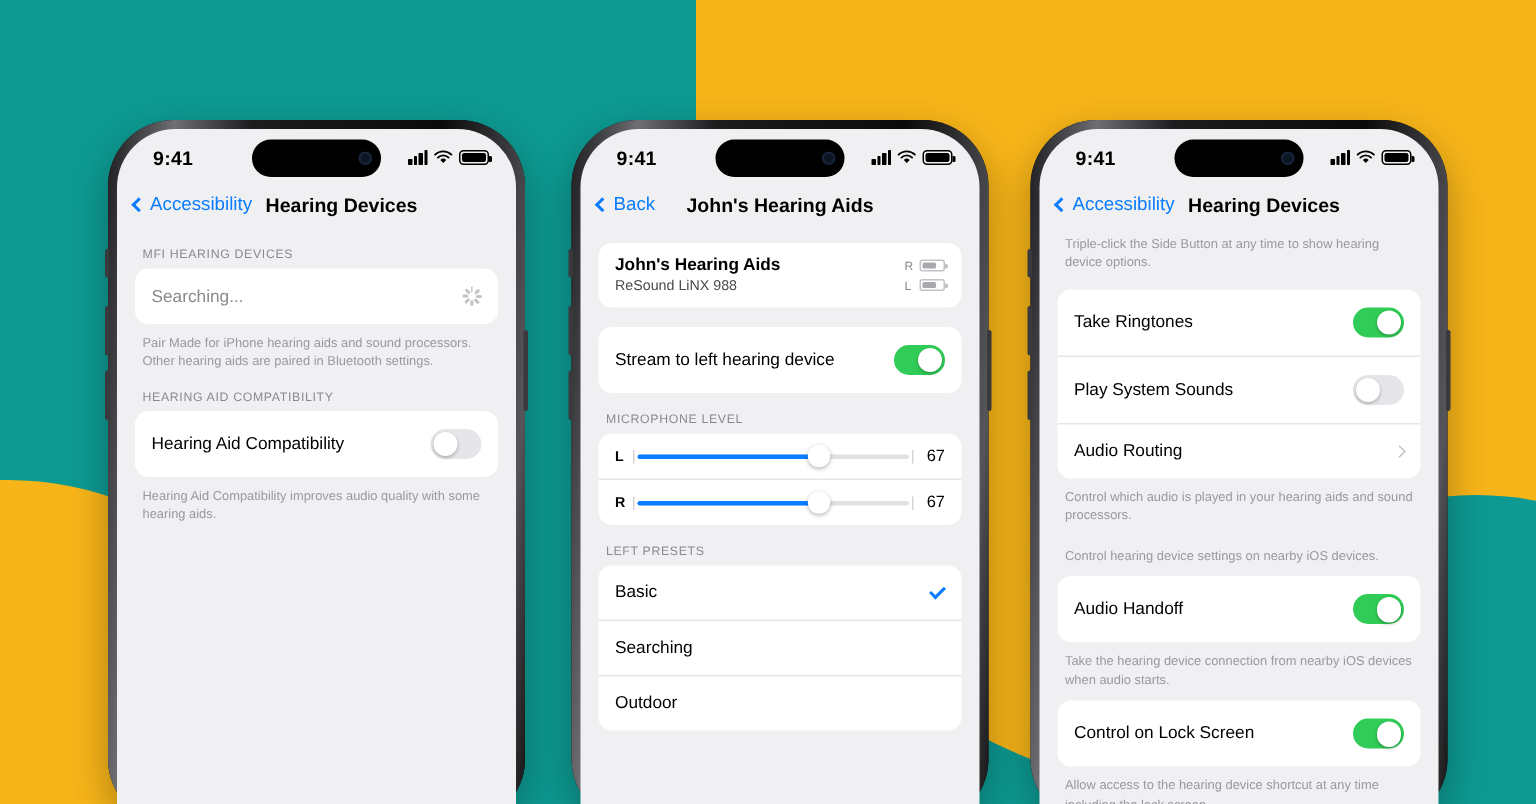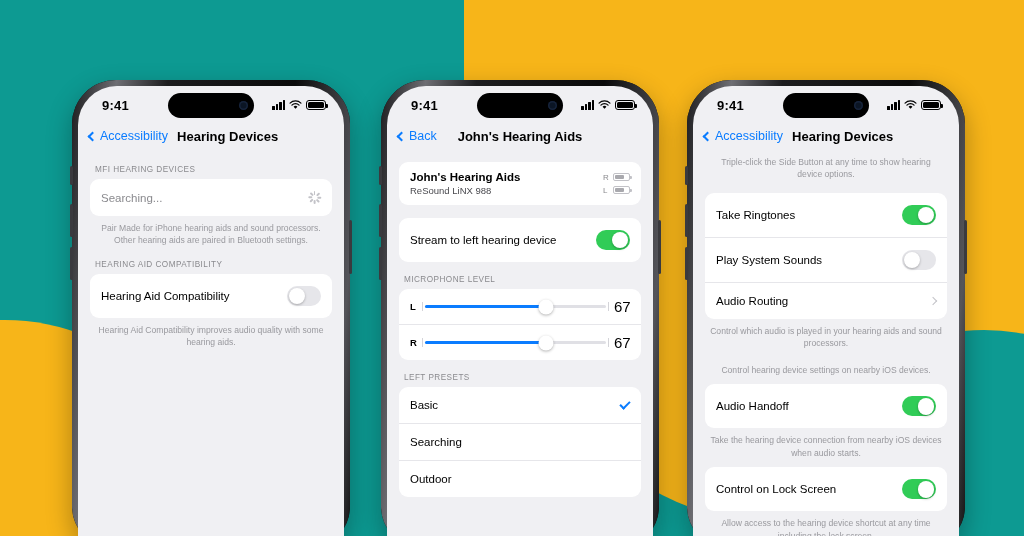--- a/index.html
+++ b/index.html
@@ -144,21 +144,20 @@
     display: flex; align-items: center; justify-content: space-between;
     padding: 12px 11px; min-height: 30px;
     border-bottom: .7px solid #e6e6ea; gap: 8px;
   }
   .row:last-child { border-bottom: none; }
   .row-label { font-size: 11.5px; color: #000; }
   .row-label.placeholder { color: #8a8a8e; }
   .footnote {
     font-size: 8.6px; color: #99999e; line-height: 1.45;
     padding: 6px 5px 0 5px;
-    text-align: center;
   }
 
   
   .toggle { width: 34px; height: 20px; border-radius: 11px; position: relative; flex: none; }
   .toggle.on  { background: #31cc57; }
   .toggle.off { background: #e6e6ea; }
   .toggle span {
     position: absolute; top: 1.6px; width: 16.8px; height: 16.8px;
     border-radius: 50%; background: #fff; box-shadow: 0 1px 2.5px rgba(0,0,0,.28);
   }
@@ -213,21 +212,21 @@
   .sl-track::before, .sl-track::after {
     content:''; position:absolute; top:-3px; width:1.3px; height:9px; background:#d4d4d9;
   }
   .sl-track::before { left: -3px; }
   .sl-track::after  { right: -3px; }
   .sl-fill { position:absolute; left:0; top:0; height:100%; background:#0a7cff; border-radius:2px; }
   .sl-knob {
     position:absolute; top:50%; width:15px; height:15px; border-radius:50%;
     background:#fff; box-shadow:0 1px 3px rgba(0,0,0,.3); transform:translate(-50%,-50%);
   }
-  .sl-val { font-size: 15px; color: #000; width: 16px; text-align: left; }
+  .sl-val { font-size: 11px; color: #000; width: 16px; text-align: right; }
 </style>
 </head>
 <body>
 
 <div class="bg">
   <div class="bg-teal"></div>
   <div class="bg-yellow-main"></div>
   <div class="bg-yellow-blob"></div>
   <div class="bg-teal-blob"></div>
 </div>

